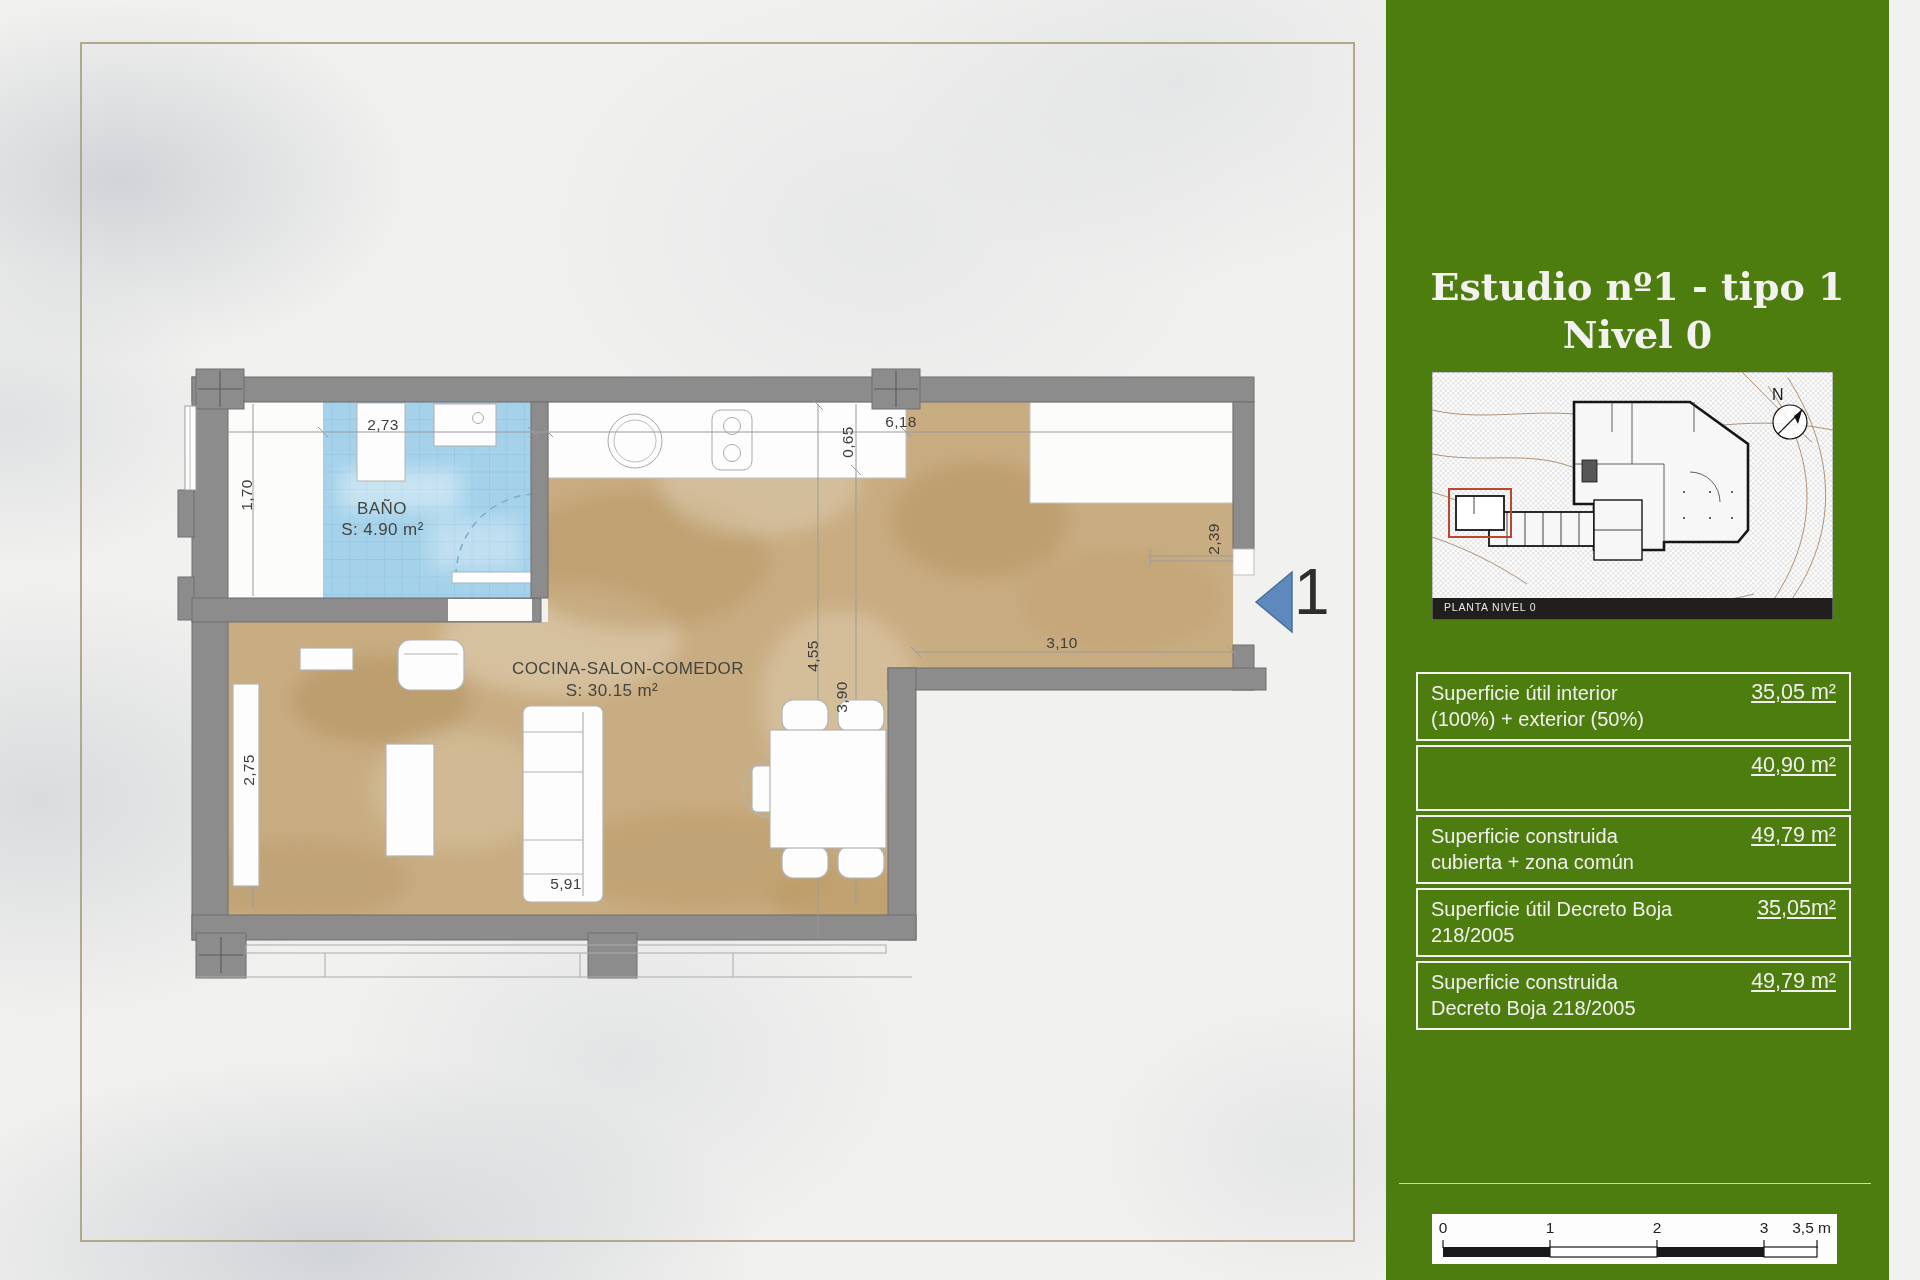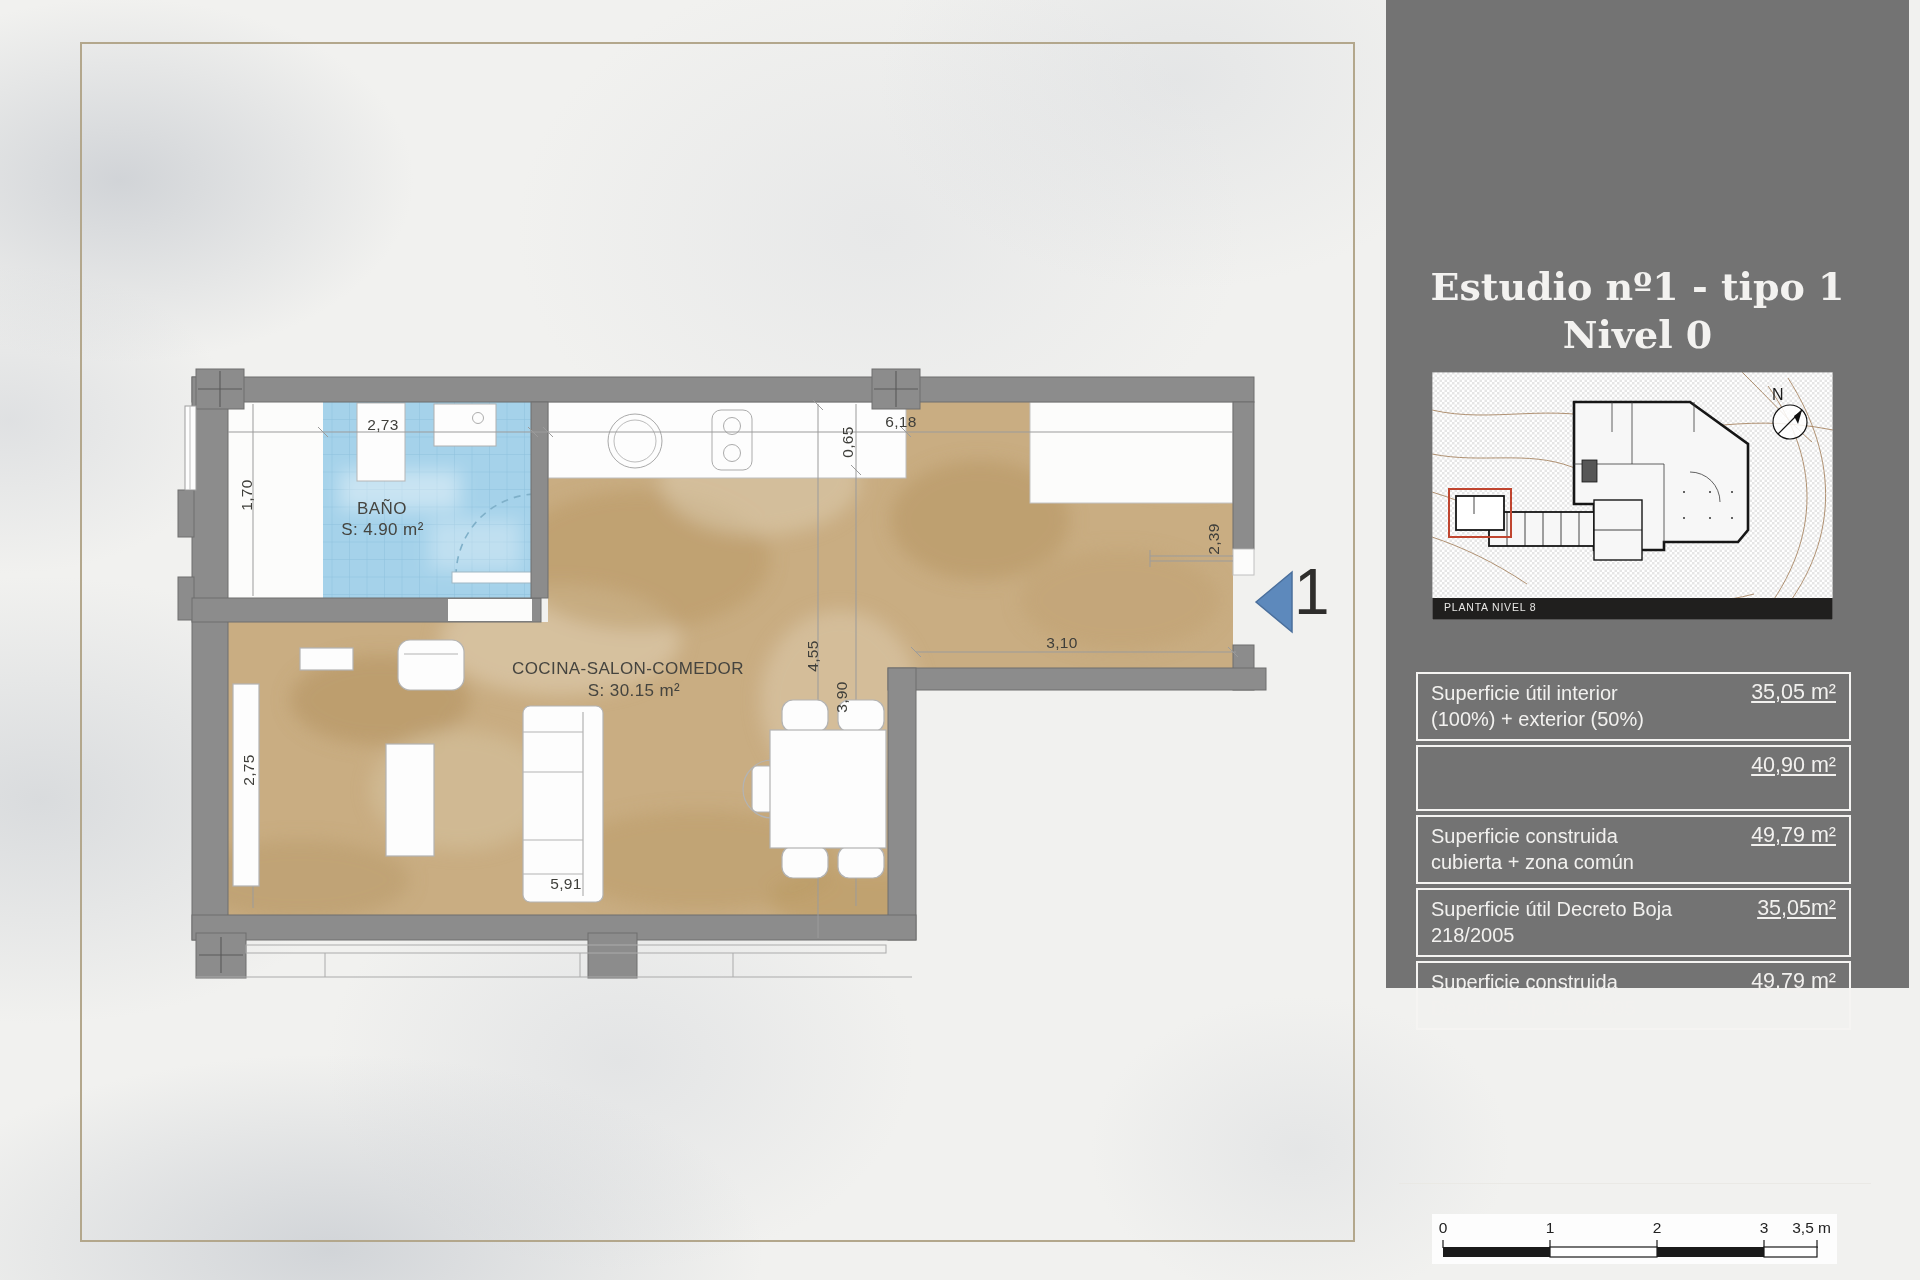--- a/index.html
+++ b/index.html
@@ -24,21 +24,21 @@
     position:absolute;left:80px;top:42px;width:1271px;height:1196px;
     border:2px solid #b3a78c;z-index:1;
   }
   svg{position:absolute;left:0;top:0;z-index:2;}
   .lbl{position:absolute;z-index:3;color:#3e3e3a;font-size:15px;text-align:center;white-space:nowrap;}
   .dim{font-size:15.5px;letter-spacing:.3px;}
   .dim.v{transform:rotate(-90deg);transform-origin:center;}
   .room-name{font-size:17px;letter-spacing:.4px;color:#45443f;}
   .unit-num{position:absolute;left:1294px;top:560px;z-index:3;font-size:64px;color:#2f2e2c;line-height:1;}
   
-  .sidebar{position:absolute;left:1386px;top:0;width:503px;height:988px;background:#737373;z-index:4;padding-left:20px;}
+  .sidebar{position:absolute;left:1386px;top:0;width:503px;height:1280px;background:#4d7c0f;z-index:4;}
   .sb-title{position:absolute;left:0;width:503px;text-align:center;color:#f3f2f0;
     font-family:"DejaVu Serif",serif;font-weight:bold;font-size:38px;line-height:1;}
   .sb-title.l1{top:268px;}
   .sb-title.l2{top:316px;}
   .siteplan{position:absolute;left:46px;top:372px;width:401px;height:248px;background:#fff;}
   .siteplan svg{left:0;top:0;}
   .site-caption{position:absolute;left:58px;top:601px;z-index:6;color:#e9e8e6;font-size:10.5px;letter-spacing:.8px;}
   .compass-n{position:absolute;left:386px;top:386px;z-index:6;color:#1c1c1c;font-size:16px;}
   .areas{position:absolute;left:30px;top:672px;width:435px;}
   .arow{
@@ -194,21 +194,21 @@
       <path d="M772 760 A29 29 0 1 0 772 818" fill="none"></path>
       <rect x="752" y="766" width="22" height="46" rx="5"></rect>
       <rect x="770" y="730" width="116" height="118"></rect>
     </g>
   </g>
 
   <polygon points="1256,602 1292,572 1292,632" fill="#5d89bc" stroke="#4a6f9c" stroke-width="1.5"></polygon>
 </svg>
 
 <div class="lbl room-name" style="left:508px;top:659px;width:240px;">COCINA-SALON-COMEDOR</div>
-<div class="lbl room-name" style="left:564px;top:681px;width:140px;">S: 30.15 m²</div>
+<div class="lbl room-name" style="left:542px;top:681px;width:140px;">S: 30.15 m²</div>
 <div class="lbl room-name" style="left:322px;top:499px;width:120px;">BAÑO</div>
 <div class="lbl room-name" style="left:310px;top:520px;width:145px;">S: 4.90 m²</div>
 
 <div class="lbl dim" style="left:353px;top:416px;width:60px;">2,73</div>
 <div class="lbl dim v" style="left:221px;top:486px;width:52px;">1,70</div>
 <div class="lbl dim" style="left:873px;top:413px;width:56px;">6,18</div>
 <div class="lbl dim v" style="left:822px;top:433px;width:52px;">0,65</div>
 <div class="lbl dim v" style="left:1188px;top:530px;width:52px;">2,39</div>
 <div class="lbl dim" style="left:1032px;top:634px;width:60px;text-align:center;">3,10</div>
 <div class="lbl dim v" style="left:787px;top:647px;width:52px;">4,55</div>
@@ -280,21 +280,21 @@
       <g>
         <circle cx="358" cy="50" r="17" fill="rgba(255,255,255,.85)" stroke="#111" stroke-width="1.2"></circle>
         <line x1="346" y1="62" x2="370" y2="38" stroke="#111" stroke-width="1.2"></line>
         <polygon points="370,38 362,44 366,52" fill="#111"></polygon>
       </g>
       <rect x="0" y="226" width="401" height="22" fill="#201f1e"></rect>
       <rect x="0" y="0" width="401" height="248" fill="none" stroke="#8f8f8f" stroke-width="1"></rect>
     </svg>
   </div>
   <div class="compass-n">N</div>
-  <div class="site-caption">PLANTA NIVEL 8</div>
+  <div class="site-caption">PLANTA NIVEL 0</div>
 
   <div class="areas">
     <div class="arow">
       <div class="al">Superficie útil interior (100%) + exterior (50%)</div>
       <div class="av">35,05 m²</div>
     </div>
     <div class="arow">
       <div class="av">40,90 m²</div>
     </div>
     <div class="arow">

